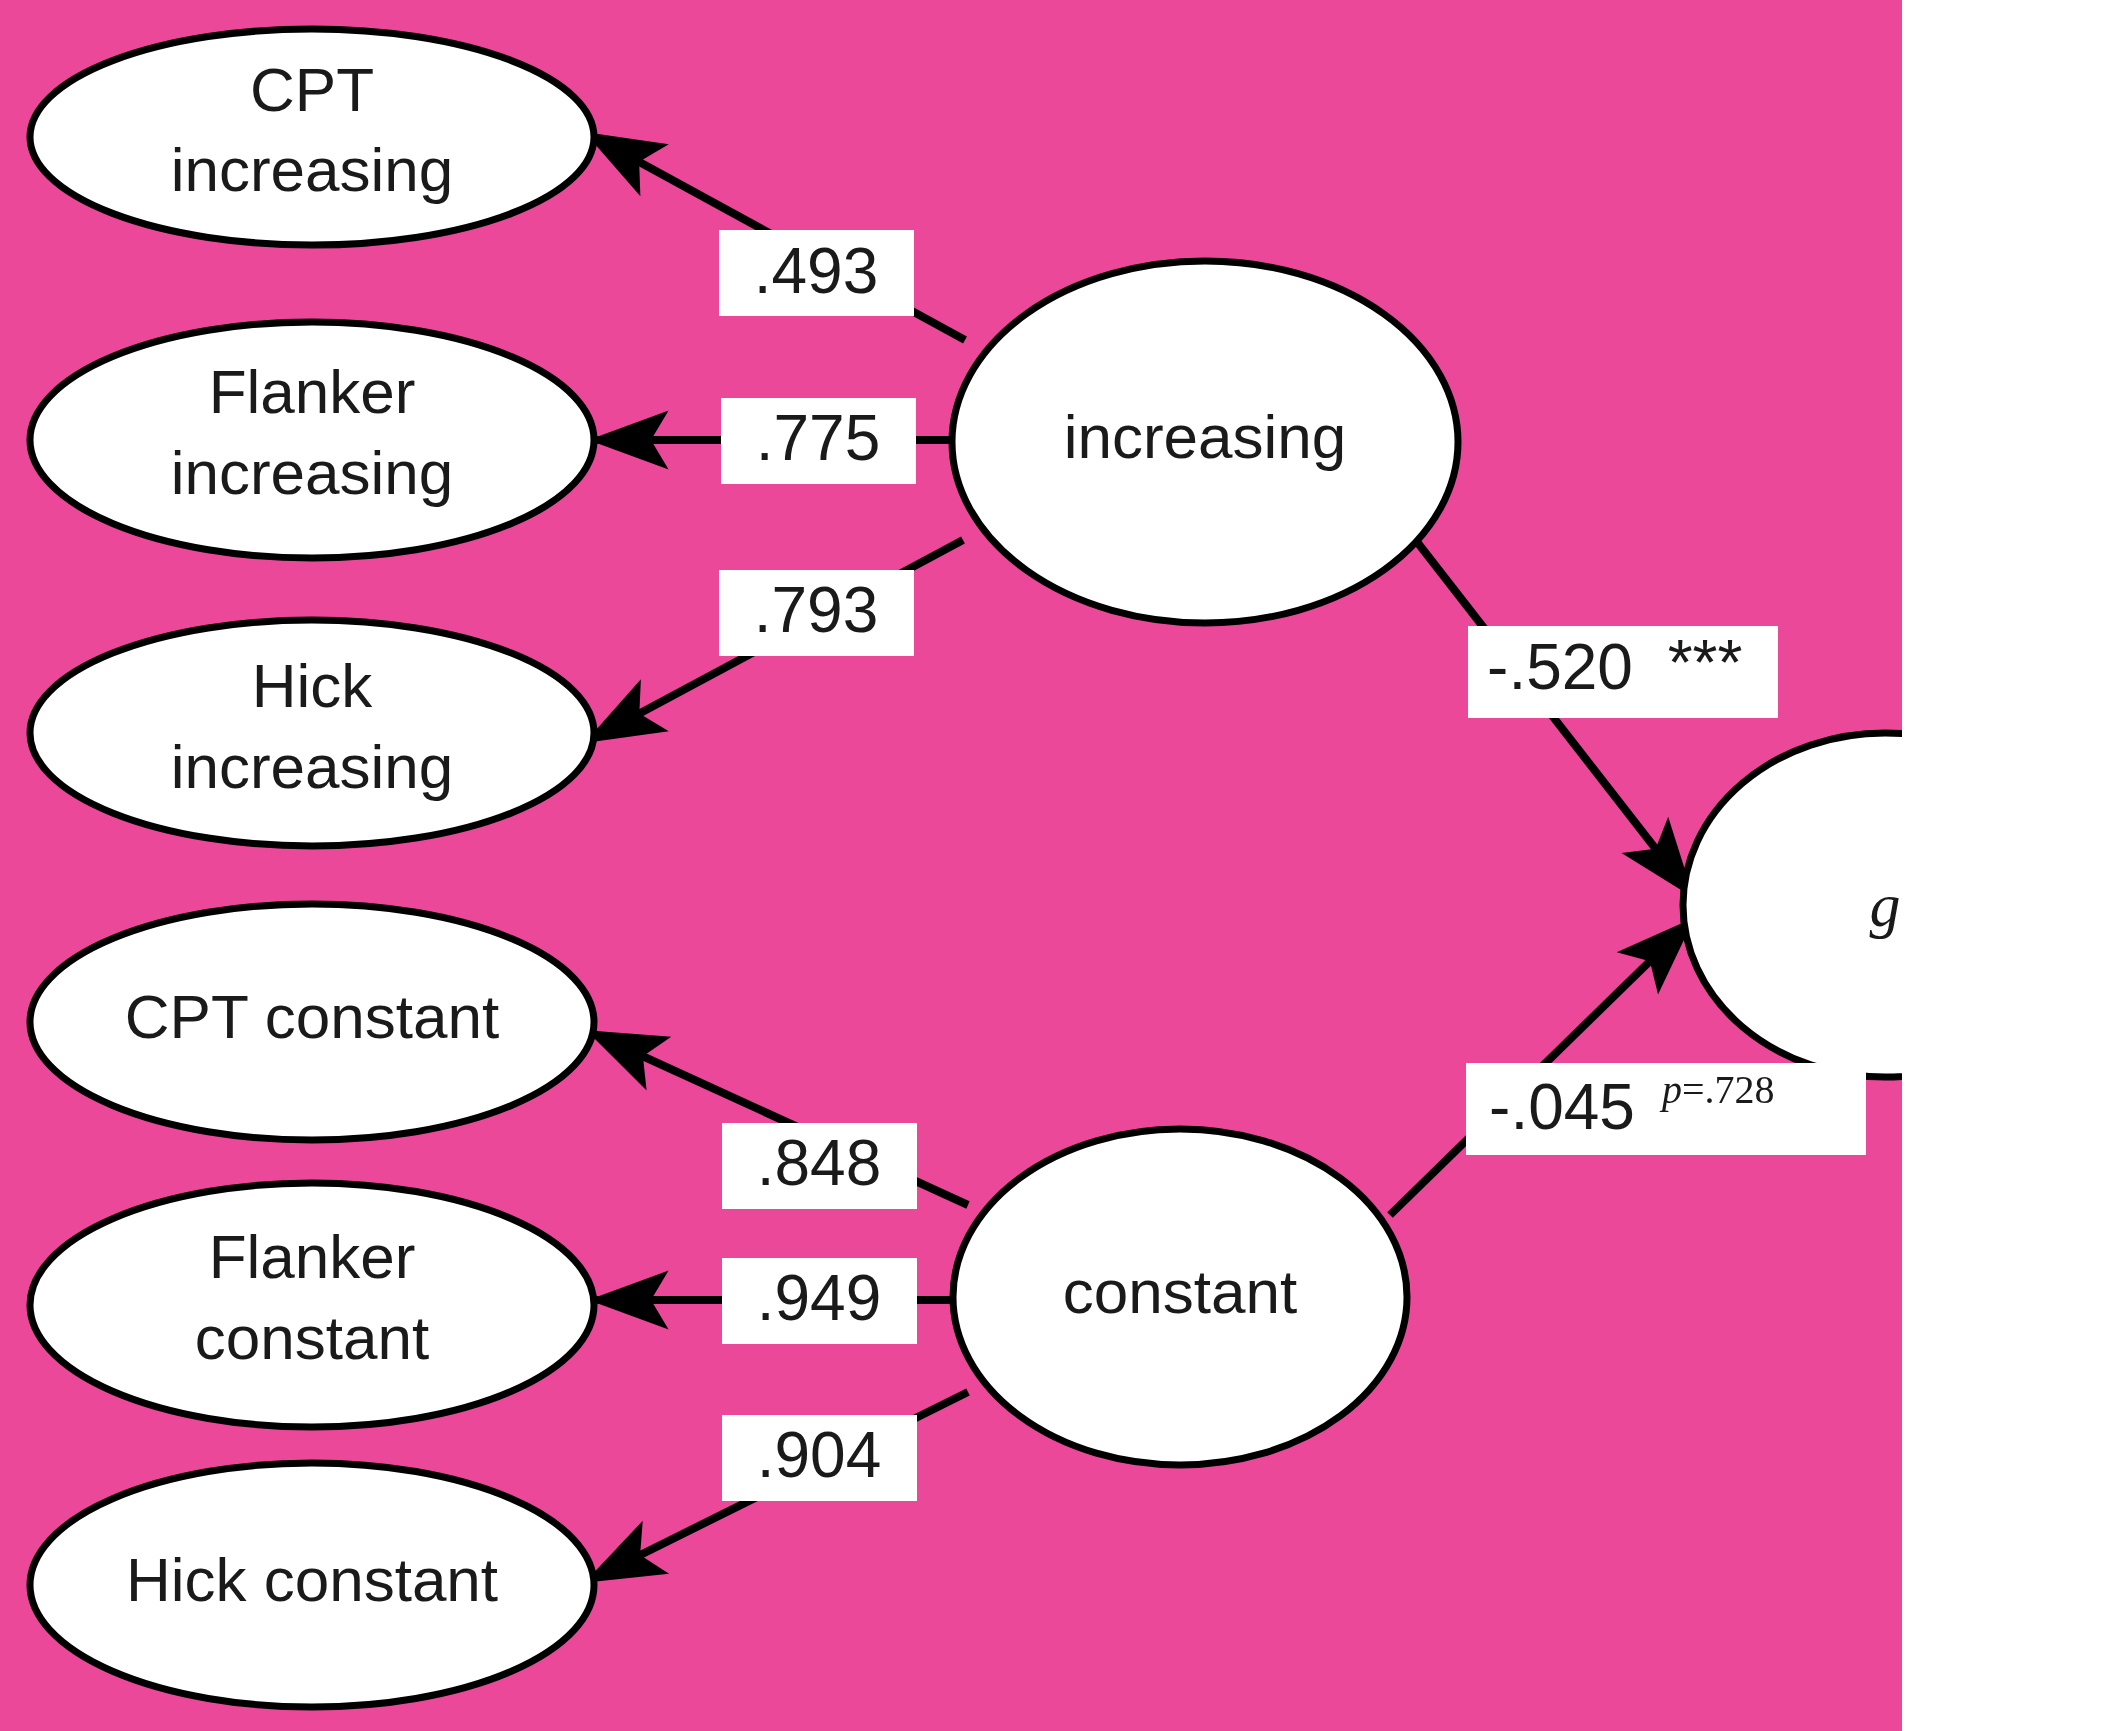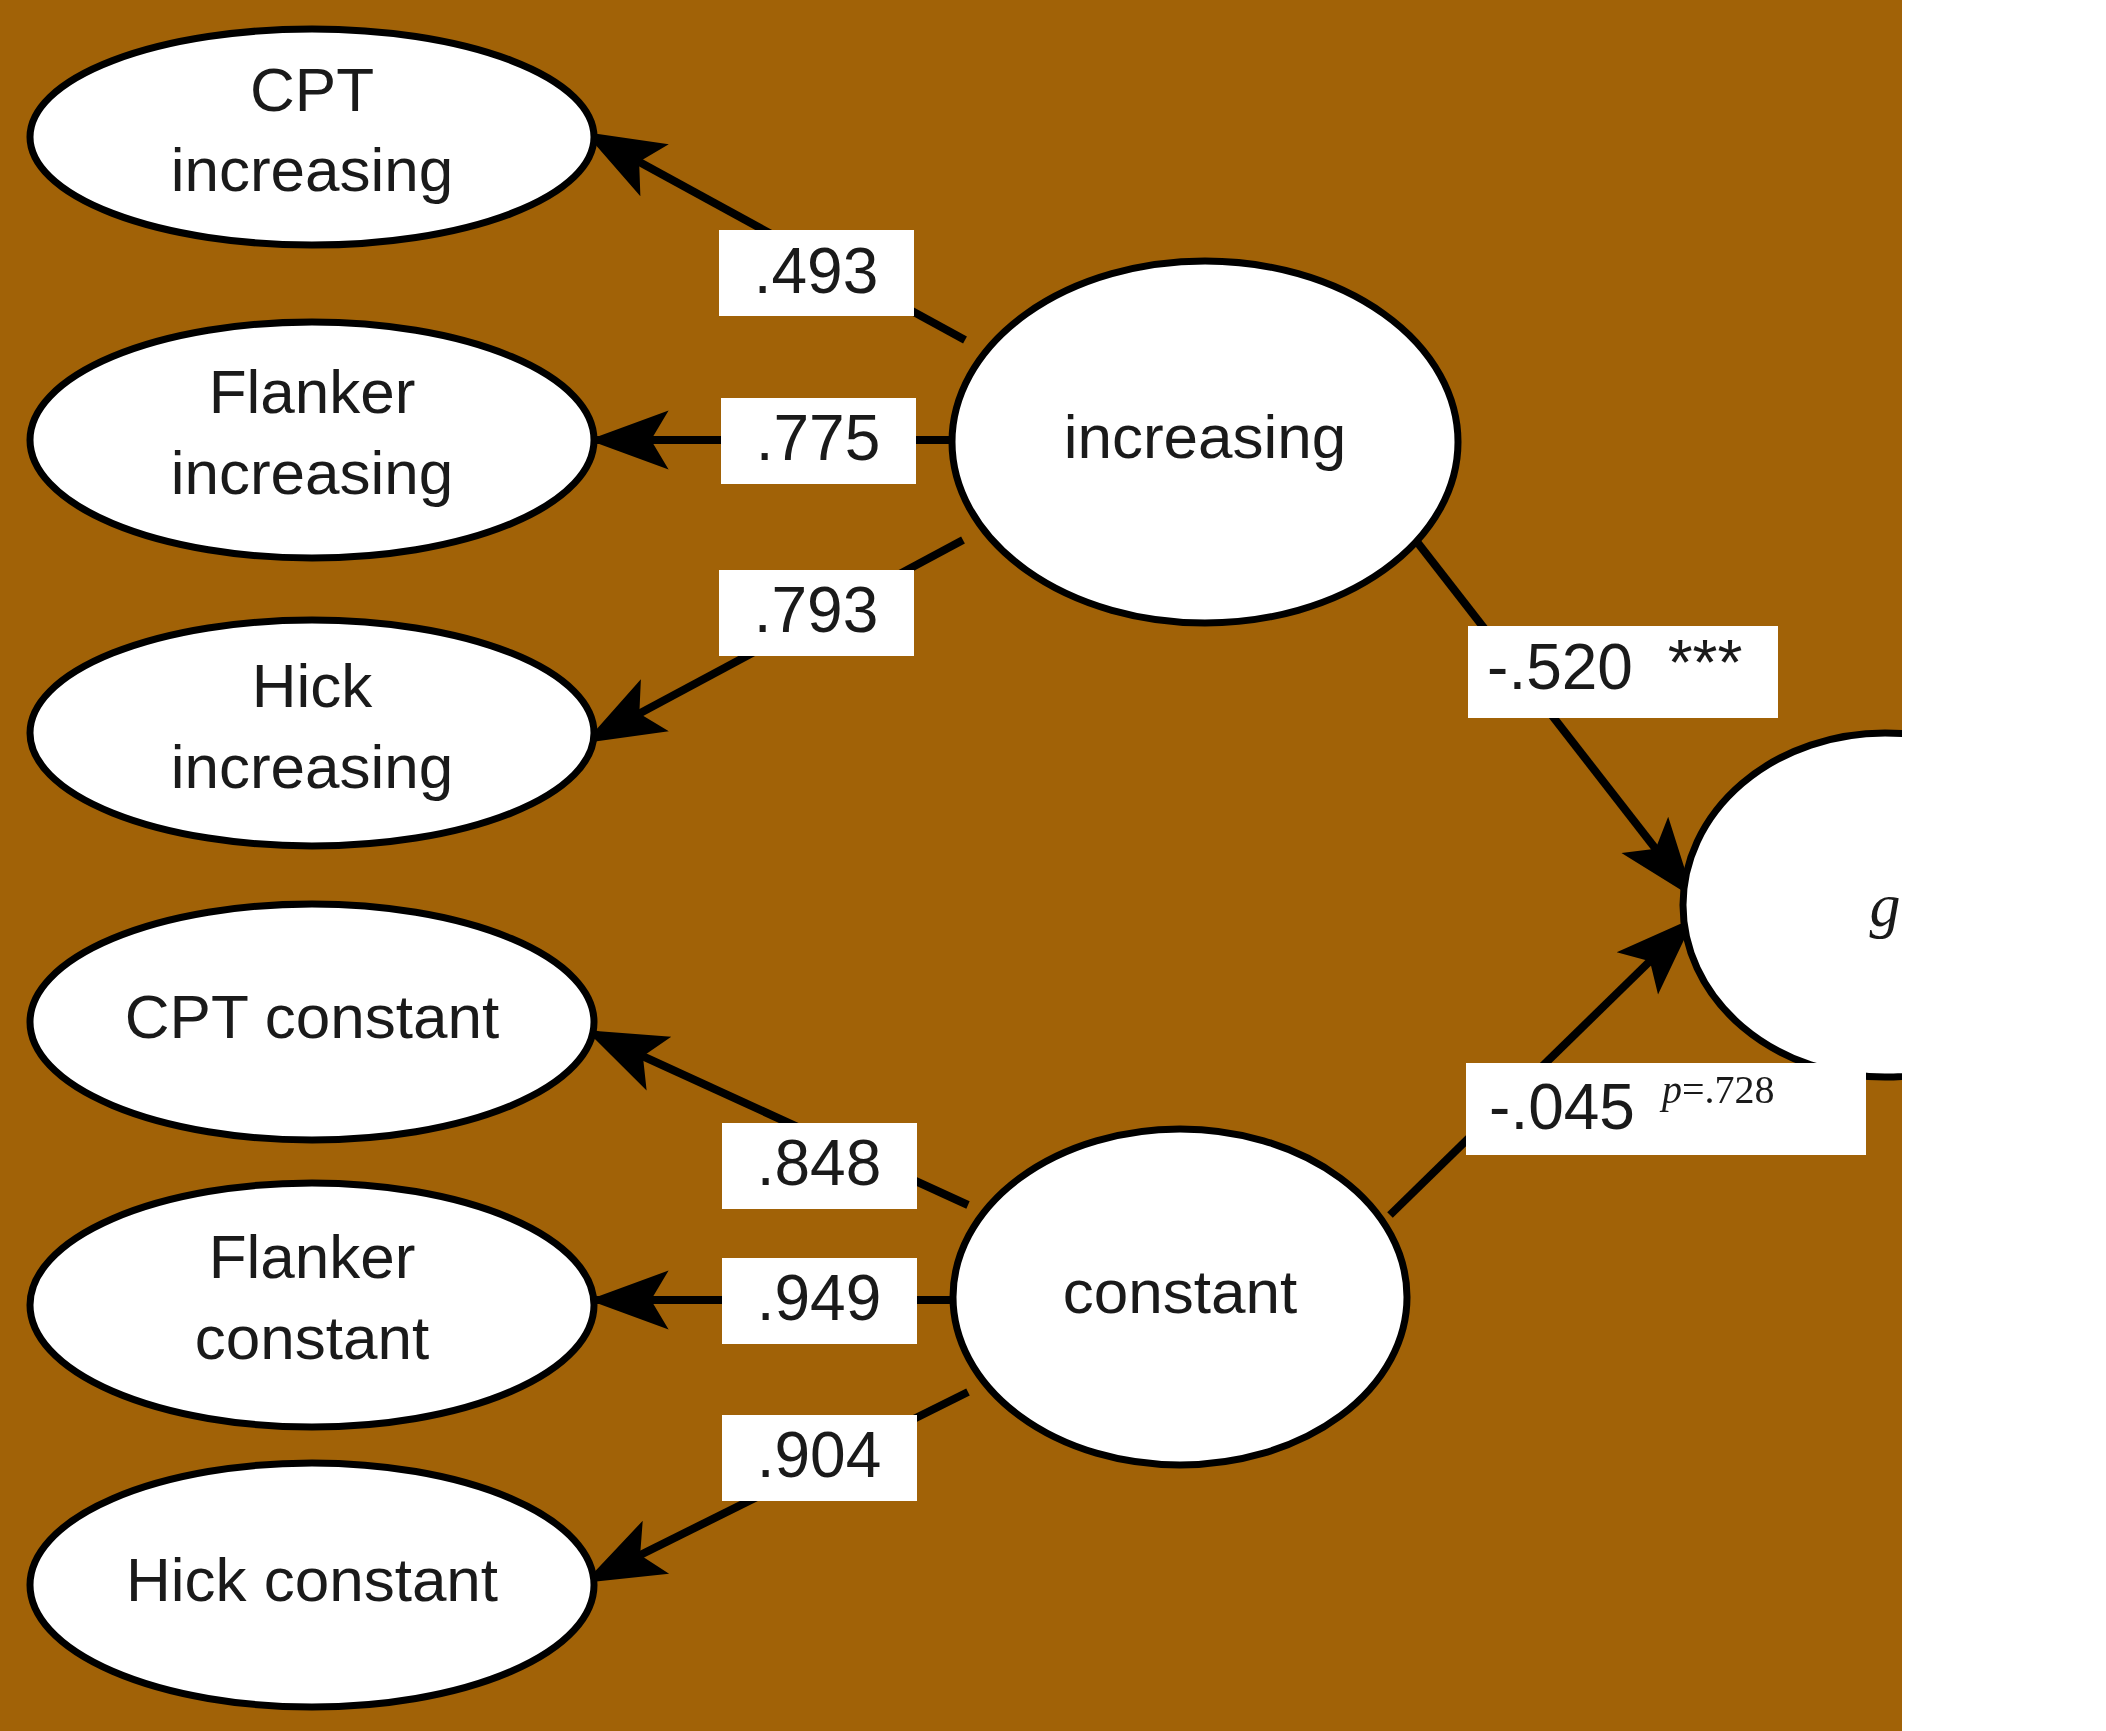--- a/index.html
+++ b/index.html
@@ -8,21 +8,21 @@
     padding: 0;
     background: #ffffff;
   }
   body {
     font-family: "Liberation Sans", sans-serif;
   }
   #diagram-root {
     position: relative;
     width: 1902px;
     height: 1731px;
-    background: #a16207;
+    background: #ec4899;
     overflow: hidden;
   }
   svg#sem-svg {
     display: block;
     width: 2106px;
     height: 1731px;
   }
   .node-shape {
     fill: #ffffff;
     stroke: #000000;

